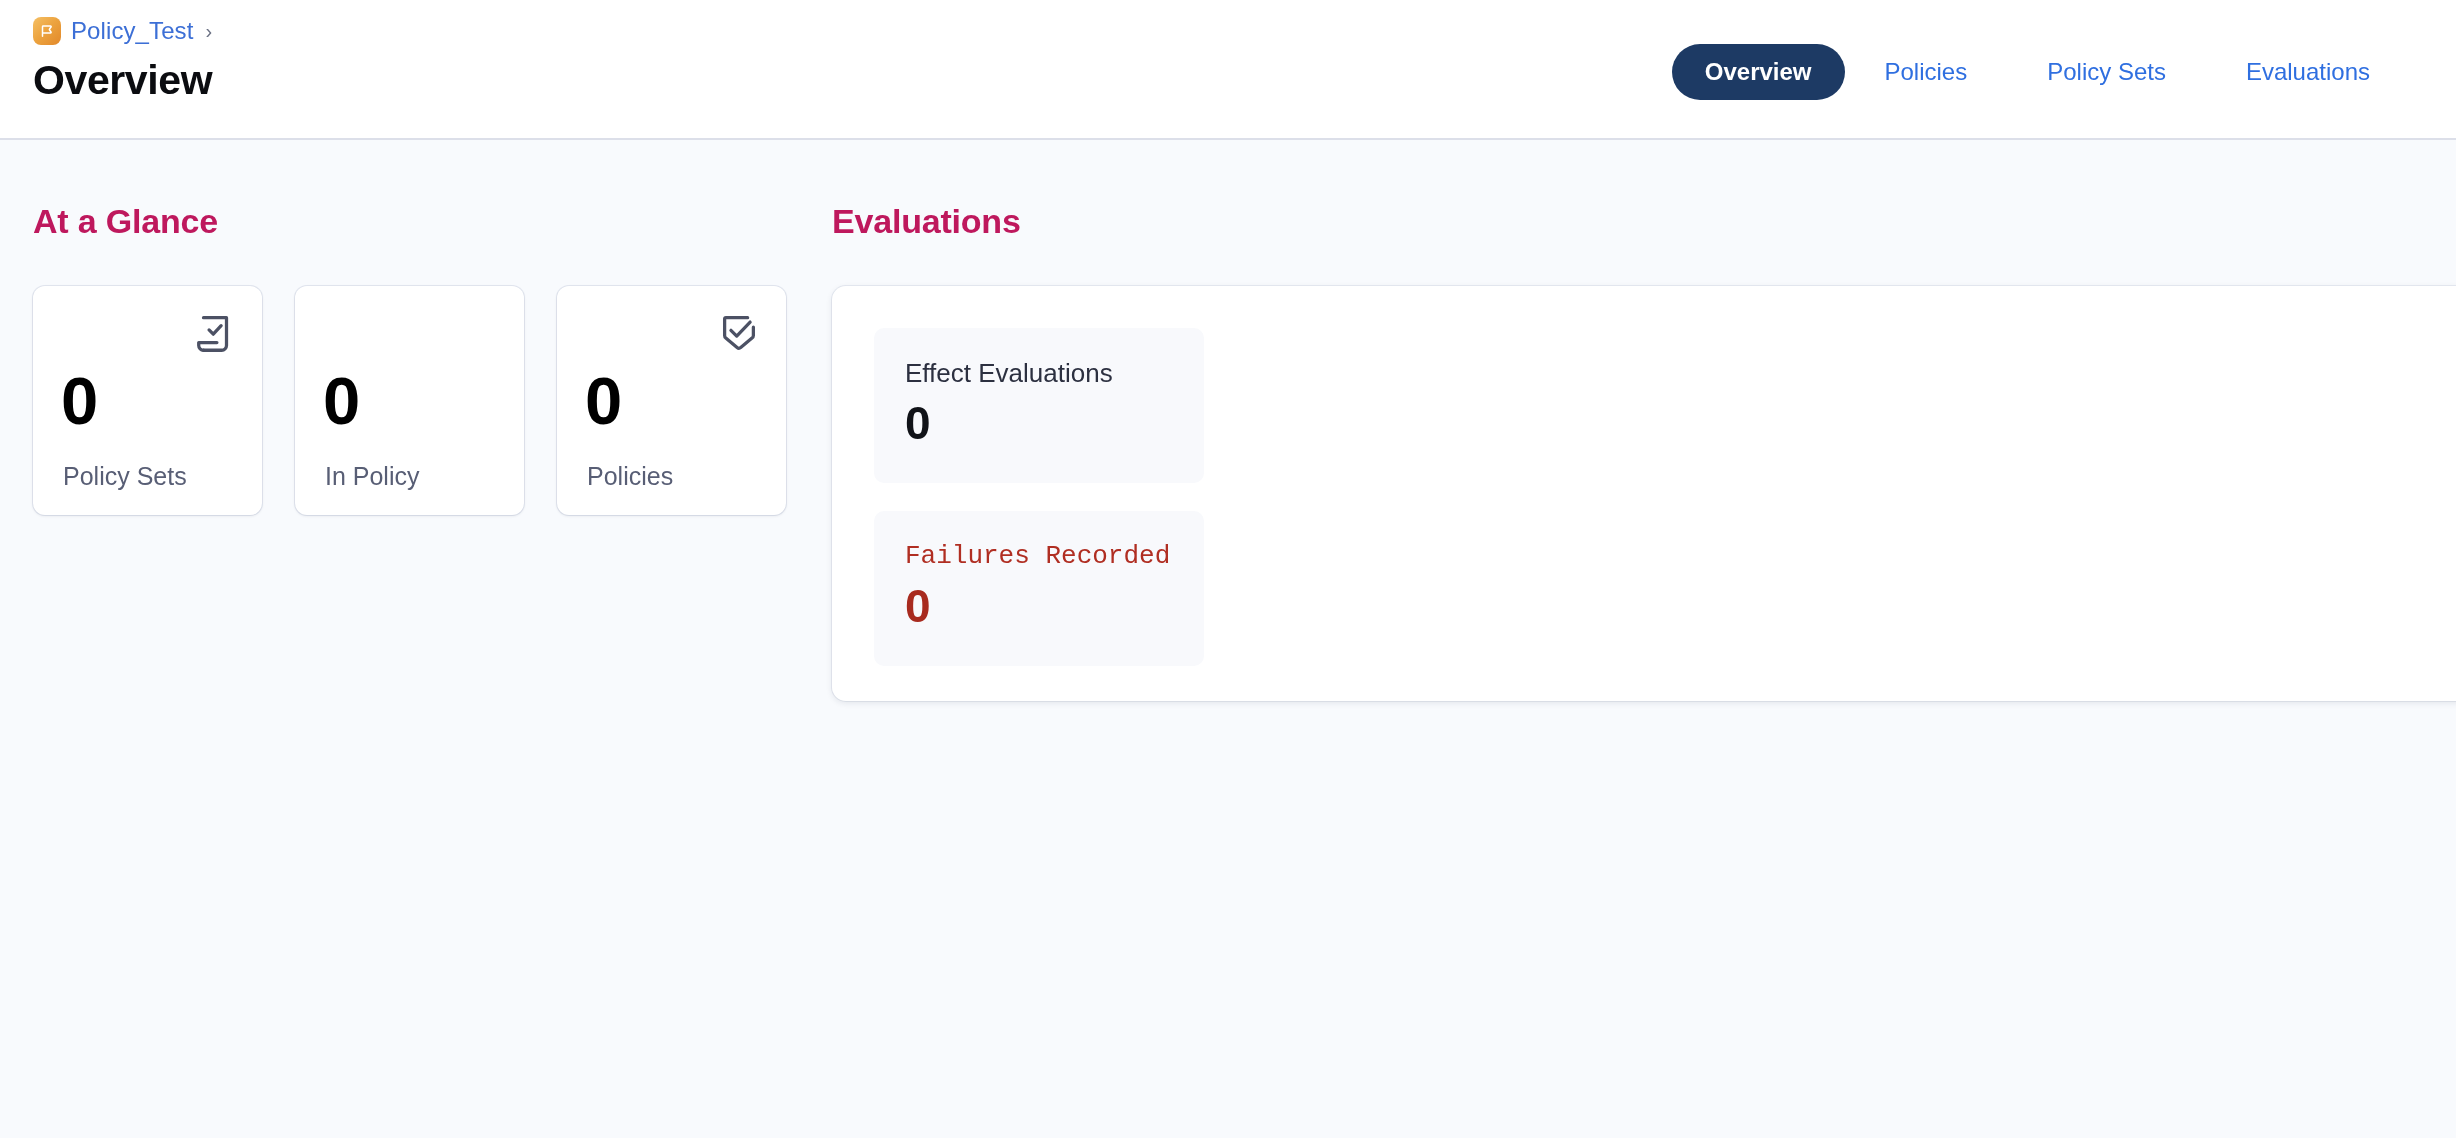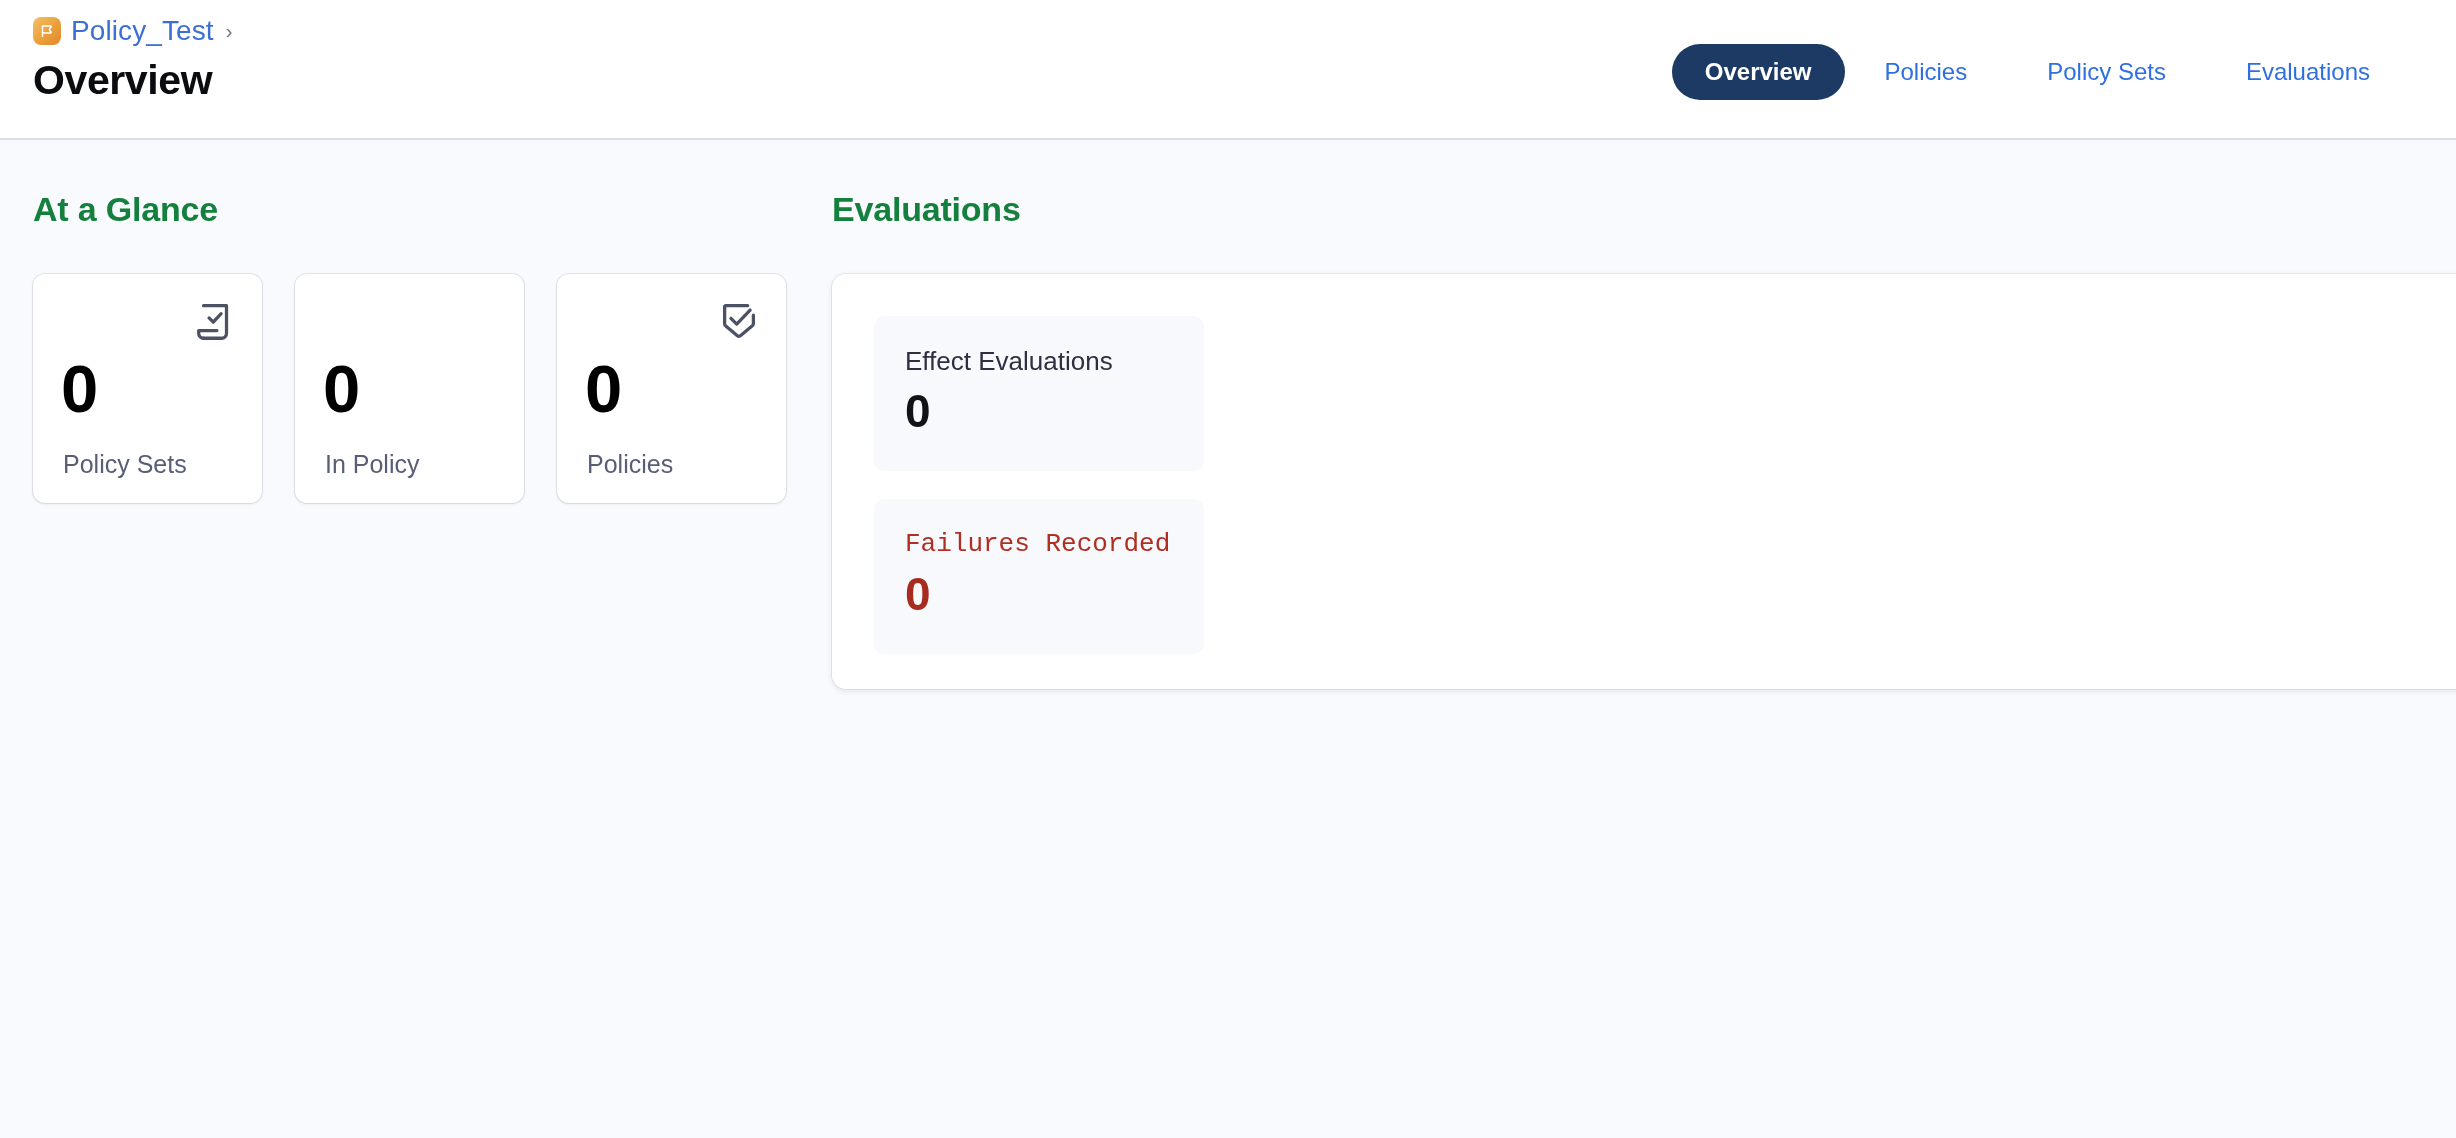--- a/index.html
+++ b/index.html
@@ -37,21 +37,21 @@
     height: 28px;
     border-radius: 8px;
     background: linear-gradient(135deg, #f5c065 0%, #eca33f 48%, #e2882a 100%);
     display: flex;
     align-items: center;
     justify-content: center;
     flex: none;
   }
   .crumb-link {
     color: #3c6fd6;
-    font-size: 28px;
+    font-size: 24px;
     line-height: 28px;
     letter-spacing: .1px;
     cursor: pointer;
     text-align: center;
   }
   .crumb-chevron {
     color: #6a7083;
     font-size: 20px;
     line-height: 28px;
     margin-left: 2px;
@@ -94,22 +94,23 @@
   
   .main {
     position: relative;
     height: 998px;
     background: #f8fafd;
   }
 
   .section-title {
     font-size: 34px;
     font-weight: bold;
-    color: #15803d;
+    color: #be185d;
     letter-spacing: -0.2px;
+    margin-top: 12px;
   }
 
   
   .glance {
     position: absolute;
     left: 33px;
     top: 50px;
     width: 760px;
   }
   .glance-cards {

